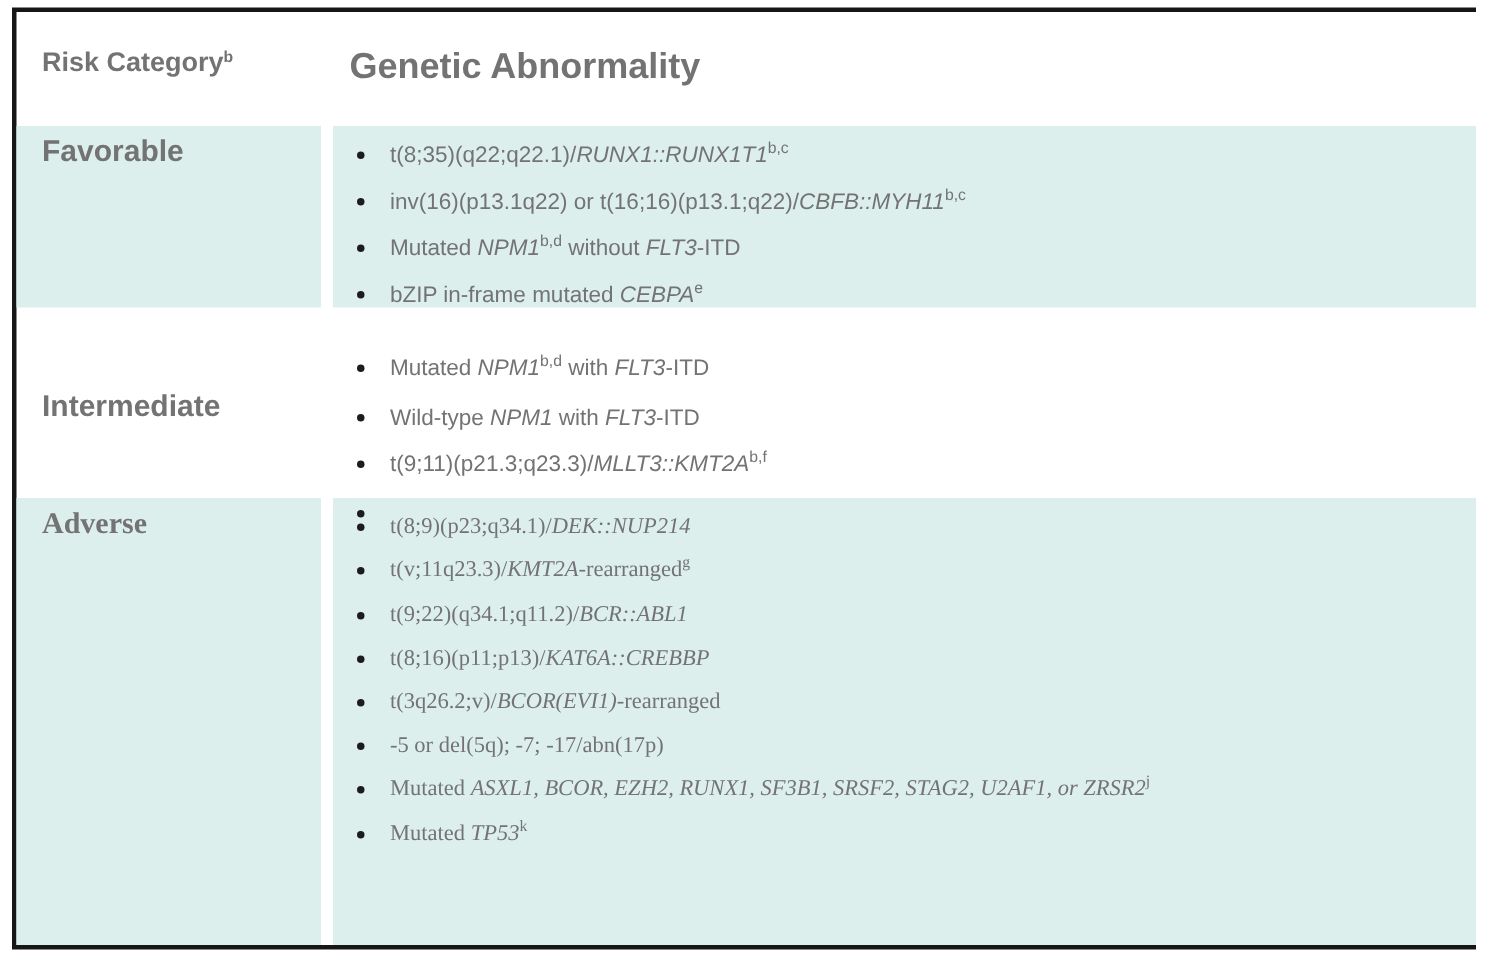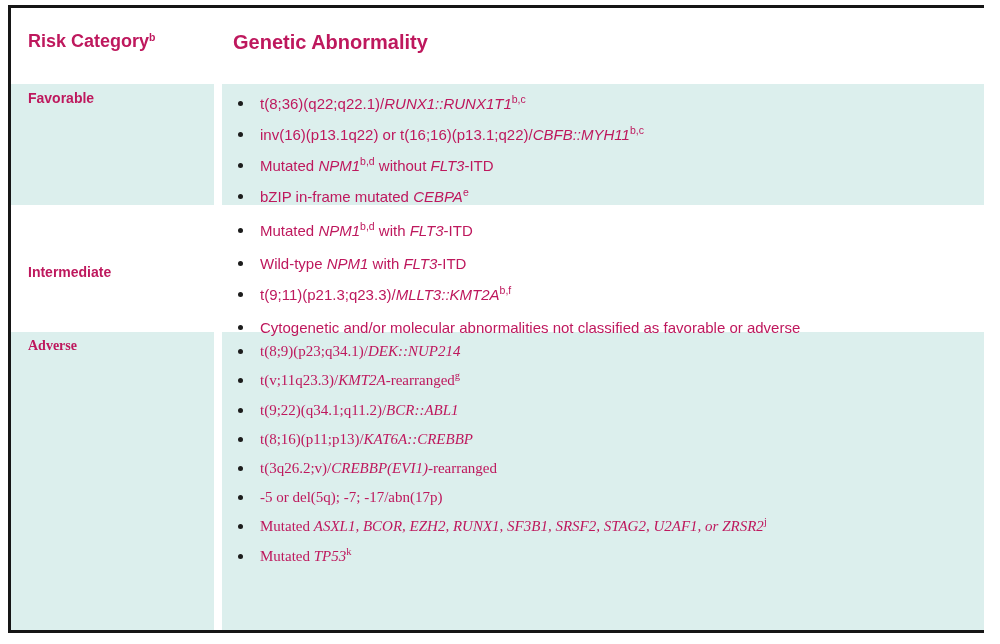--- a/index.html
+++ b/index.html
@@ -4,49 +4,49 @@
 <style>
   html, body {
     margin: 0; padding: 0;
     width: 1000px; height: 644px;
     background: #ffffff;
   }
   .page {
     position: relative;
     width: 984px; height: 644px;
     font-family: "Liberation Sans", sans-serif;
-    color: #be185d;
+    color: #737373;
     background: #ffffff;
     overflow: hidden;
   }
   .risk-table {
     position: absolute;
     left: 8px; top: 5px;
     width: 979px; height: 622px;
     border: 3px solid #161616;
     background: #ffffff;
   }
   .trow { display: flex; width: 100%; }
   .cat-cell {
     flex: 0 0 203px; width: 203px;
     box-sizing: border-box;
     padding: 6px 8px 0 17px;
     font-weight: bold;
-    font-size: 14px;
+    font-size: 20px;
   }
   .gutter { flex: 0 0 8px; background: #ffffff; }
   .abn-cell {
     flex: 1 1 auto;
     box-sizing: border-box;
     padding-top: 5px;
   }
   .thead { height: 76px; }
   .thead .cat-cell { font-size: 18px; padding-top: 23px; }
   .thead .abn-cell {
-    font-size: 20px; font-weight: bold;
+    font-size: 24px; font-weight: bold;
     padding: 23px 0 0 11px;
   }
   .r0 { height: 121px; }
   .r1 { height: 127px; align-items: center; }
   .r2 { height: 298px; font-family: Liberation Serif, serif; }
   .r1 .abn-cell { padding-top: 4px; margin-top: 16px; }
   .shaded .cat-cell, .shaded .abn-cell { background: #dcefed; }
   ul.abn-list { margin: 0; padding: 0; list-style: none; }
   li.abn-item {
     position: relative;
@@ -76,49 +76,49 @@
       <div class="cat-cell" id="hdr-col1"><span class="seg">Risk Category</span><span class="seg sup">b</span></div>
       <div class="gutter"></div>
       <div class="abn-cell" id="hdr-col2"><span class="seg">Genetic Abnormality</span></div>
     </div>
     <div id="body-rows">
         <div class="trow r0 shaded">
           <div class="cat-cell">Favorable</div>
           <div class="gutter"></div>
           <div class="abn-cell">
             <ul class="abn-list">
-              <li class="abn-item"><span class="bullet"></span><span class="seg">t(8;36)(q22;q22.1)/</span><span class="seg it">RUNX1::RUNX1T1</span><span class="seg sup">b,c</span></li>
+              <li class="abn-item"><span class="bullet"></span><span class="seg">t(8;35)(q22;q22.1)/</span><span class="seg it">RUNX1::RUNX1T1</span><span class="seg sup">b,c</span></li>
               <li class="abn-item"><span class="bullet"></span><span class="seg">inv(16)(p13.1q22) or t(16;16)(p13.1;q22)/</span><span class="seg it">CBFB::MYH11</span><span class="seg sup">b,c</span></li>
               <li class="abn-item"><span class="bullet"></span><span class="seg">Mutated </span><span class="seg it">NPM1</span><span class="seg sup">b,d</span><span class="seg"> without </span><span class="seg it">FLT3</span><span class="seg">-ITD</span></li>
               <li class="abn-item"><span class="bullet"></span><span class="seg">bZIP in-frame mutated </span><span class="seg it">CEBPA</span><span class="seg sup">e</span></li>
             </ul>
           </div>
         </div>
         <div class="trow r1">
           <div class="cat-cell">Intermediate</div>
           <div class="gutter"></div>
           <div class="abn-cell">
             <ul class="abn-list">
               <li class="abn-item"><span class="bullet"></span><span class="seg">Mutated </span><span class="seg it">NPM1</span><span class="seg sup">b,d</span><span class="seg"> with </span><span class="seg it">FLT3</span><span class="seg">-ITD</span></li>
               <li class="abn-item"><span class="bullet"></span><span class="seg">Wild-type </span><span class="seg it">NPM1</span><span class="seg"> with </span><span class="seg it">FLT3</span><span class="seg">-ITD</span></li>
               <li class="abn-item"><span class="bullet"></span><span class="seg">t(9;11)(p21.3;q23.3)/</span><span class="seg it">MLLT3::KMT2A</span><span class="seg sup">b,f</span></li>
-              <li class="abn-item"><span class="bullet"></span><span class="seg">Cytogenetic and/or molecular abnormalities not classified as favorable or adverse</span></li>
+              <li class="abn-item"><span class="bullet"></span></li>
             </ul>
           </div>
         </div>
         <div class="trow r2 shaded">
           <div class="cat-cell">Adverse</div>
           <div class="gutter"></div>
           <div class="abn-cell">
             <ul class="abn-list">
               <li class="abn-item"><span class="bullet"></span><span class="seg">t(8;9)(p23;q34.1)/</span><span class="seg it">DEK::NUP214</span></li>
               <li class="abn-item"><span class="bullet"></span><span class="seg">t(v;11q23.3)/</span><span class="seg it">KMT2A</span><span class="seg">-rearranged</span><span class="seg sup">g</span></li>
               <li class="abn-item"><span class="bullet"></span><span class="seg">t(9;22)(q34.1;q11.2)/</span><span class="seg it">BCR::ABL1</span></li>
               <li class="abn-item"><span class="bullet"></span><span class="seg">t(8;16)(p11;p13)/</span><span class="seg it">KAT6A::CREBBP</span></li>
-              <li class="abn-item"><span class="bullet"></span><span class="seg">t(3q26.2;v)/</span><span class="seg it">CREBBP(EVI1)</span><span class="seg">-rearranged</span></li>
+              <li class="abn-item"><span class="bullet"></span><span class="seg">t(3q26.2;v)/</span><span class="seg it">BCOR(EVI1)</span><span class="seg">-rearranged</span></li>
               <li class="abn-item"><span class="bullet"></span><span class="seg">-5 or del(5q); -7; -17/abn(17p)</span></li>
               <li class="abn-item"><span class="bullet"></span><span class="seg">Mutated </span><span class="seg it">ASXL1, BCOR, EZH2, RUNX1, SF3B1, SRSF2, STAG2, U2AF1, or ZRSR2</span><span class="seg sup">j</span></li>
               <li class="abn-item"><span class="bullet"></span><span class="seg">Mutated </span><span class="seg it">TP53</span><span class="seg sup">k</span></li>
             </ul>
           </div>
         </div>
       </div>
   </div>
 </div>
 

